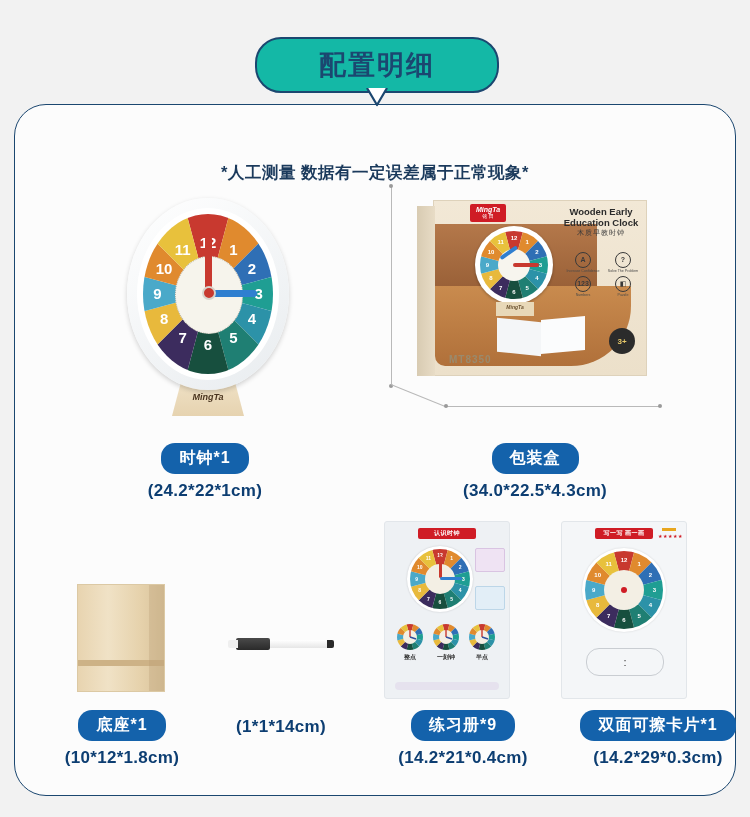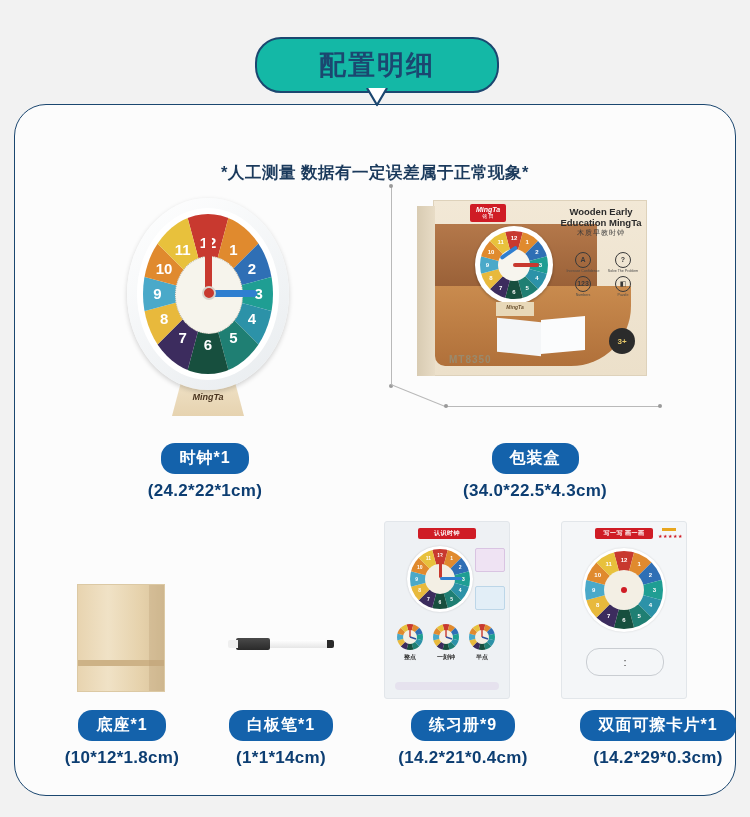--- a/index.html
+++ b/index.html
@@ -198,21 +198,21 @@
   <div style="position:absolute;left:84px;top:124px;width:44px;height:34px;background:#f4f6f8;transform:skewY(6deg);"></div>
   <div style="position:absolute;left:128px;top:122px;width:44px;height:34px;background:#fbfcfd;transform:skewY(-5deg);"></div>
 
   <div style="position:absolute;left:57px;top:8px;width:36px;height:18px;background:#cf1c25;border-radius:2px;
               display:flex;flex-direction:column;align-items:center;justify-content:center;">
     <span style="color:#fff;font-size:7px;font-weight:bold;font-style:italic;line-height:1;">MingTa</span>
     <span style="color:#fff;font-size:5px;line-height:1.4;">铭 田</span>
   </div>
 
   <div style="position:absolute;left:148px;top:10px;width:80px;text-align:center;font-size:9.5px;font-weight:bold;color:#2b2b2b;">Wooden Early</div>
-  <div style="position:absolute;left:144px;top:21px;width:88px;text-align:center;font-size:9.5px;font-weight:bold;color:#2b2b2b;">Education MingTa</div>
+  <div style="position:absolute;left:144px;top:21px;width:88px;text-align:center;font-size:9.5px;font-weight:bold;color:#2b2b2b;">Education Clock</div>
   <div style="position:absolute;left:148px;top:32px;width:80px;text-align:center;font-size:7px;color:#3a3a3a;letter-spacing:1px;">木质早教时钟</div>
 
   <div id="box-features" style="position:absolute;left:152px;top:56px;width:76px;height:44px;">
       <div style="position:absolute;left:0px;top:0px;width:36px;text-align:center;">
         <div style="width:14px;height:14px;border:1px solid #3a3a3a;border-radius:50%;margin:0 auto;font-size:7px;line-height:13px;color:#3a3a3a;font-weight:bold;">A</div>
         <div style="font-size:3.6px;color:#4a4a4a;margin-top:1px;line-height:1.2;">Increase Confidence</div>
       </div>
       <div style="position:absolute;left:40px;top:0px;width:36px;text-align:center;">
         <div style="width:14px;height:14px;border:1px solid #3a3a3a;border-radius:50%;margin:0 auto;font-size:7px;line-height:13px;color:#3a3a3a;font-weight:bold;">?</div>
         <div style="font-size:3.6px;color:#4a4a4a;margin-top:1px;line-height:1.2;">Solve The Problem</div>
@@ -261,21 +261,20 @@
 
 <div style="position:absolute;left:228px;top:636px;width:106px;height:16px;">
   <div style="position:absolute;left:40px;top:4px;width:64px;height:8px;
               background:linear-gradient(180deg,#ffffff,#e6e6e6);border-radius:2px;"></div>
   <div style="position:absolute;left:8px;top:2px;width:34px;height:12px;
               background:linear-gradient(180deg,#4a4a4a,#2a2a2a);border-radius:2px;"></div>
   <div style="position:absolute;left:0px;top:4px;width:10px;height:8px;background:#efefef;border-radius:2px 0 0 2px;"></div>
   <div style="position:absolute;left:99px;top:4px;width:7px;height:8px;background:#2a2a2a;border-radius:0 2px 2px 0;"></div>
 </div>
 <div class="label-block" style="left:196px;top:710px;width:170px;">
-  <span class="pill">白板笔*1</span>
   <div class="dim">(1*1*14cm)</div>
 </div>
 
 <div class="paper-card" style="left:384px;top:521px;width:124px;height:176px;">
   <div class="red-head" style="position:absolute;left:33px;top:6px;width:58px;height:11px;">认识时钟</div>
   <div style="position:absolute;left:22px;top:24px;width:66px;height:66px;border-radius:50%;background:#fff;
               box-shadow:0 0 2px rgba(0,0,0,.18);"></div>
   <div id="book-wedges" style="position:absolute;left:25px;top:27px;width:60px;height:60px;border-radius:50%;overflow:hidden;"><svg width="100%" height="100%" viewBox="0 0 60 60">
         <path d="M30,30 L14.470857293848749,-27.9555495773441 A60,60 0 0 1 45.52914270615125,-27.9555495773441 Z" fill="#c8392f"></path>
         <path d="M30,30 L45.52914270615125,-27.9555495773441 A60,60 0 0 1 72.42640687119285,-12.426406871192846 Z" fill="#e08a2e"></path>

